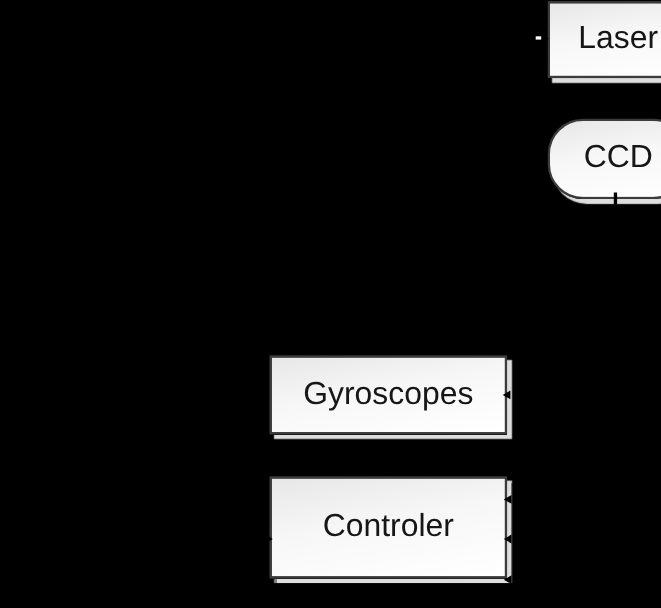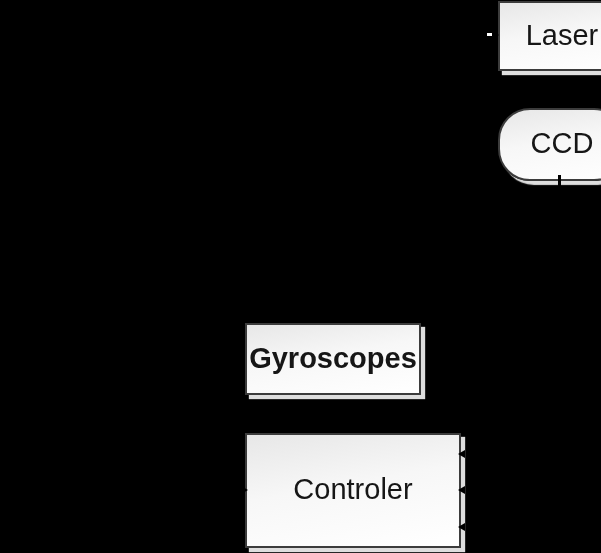--- a/index.html
+++ b/index.html
@@ -36,22 +36,22 @@
   }
   .box-label {
     display: block;
     line-height: 1;
     padding-bottom: 2px;
   }
   
   #box-laser        { left: 470px; top: 1px;   width: 128px; height: 70px;  }
   #box-ccd          { left: 470px; top: 108px; width: 128px; height: 73px; border-radius: 32px;  }
   #box-accel        { left: 218px; top: 217px; width: 215px; height: 70px;  }
-  #box-gyro         { left: 217px; top: 323px; width: 176px; height: 72px; font-weight: bold;  }
-  #box-controler    { left: 217px; top: 433px; width: 216px; height: 115px; }
+  #box-gyro         { left: 217px; top: 323px; width: 216px; height: 72px;  }
+  #box-controler    { left: 217px; top: 433px; width: 216px; height: 93px; }
   #box-driver       { left: 0px;   top: 455px; width: 127px; height: 68px;  }
 
   
   .arr-l, .arr-r {
     position: absolute;
     width: 0; height: 0;
     border-top: 4px solid transparent;
     border-bottom: 4px solid transparent;
   }
   .arr-l { border-right: 7px solid #000000; }

